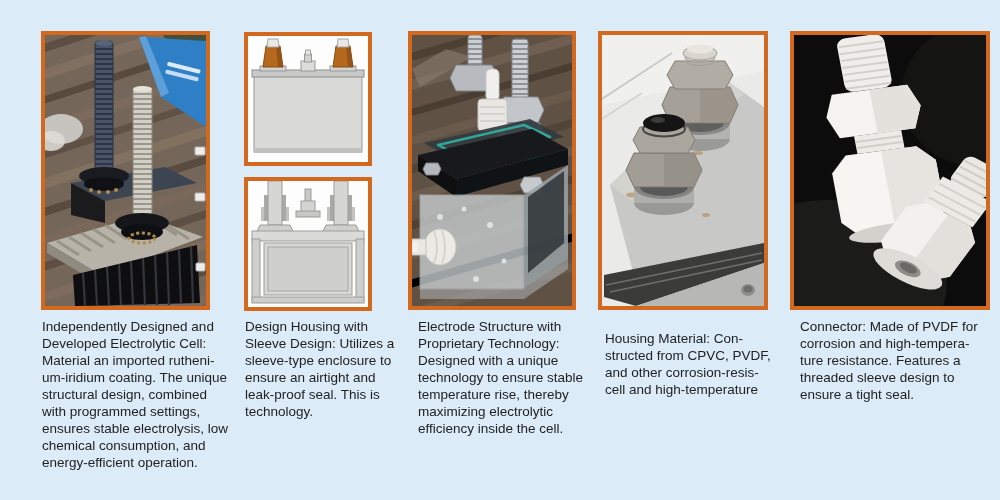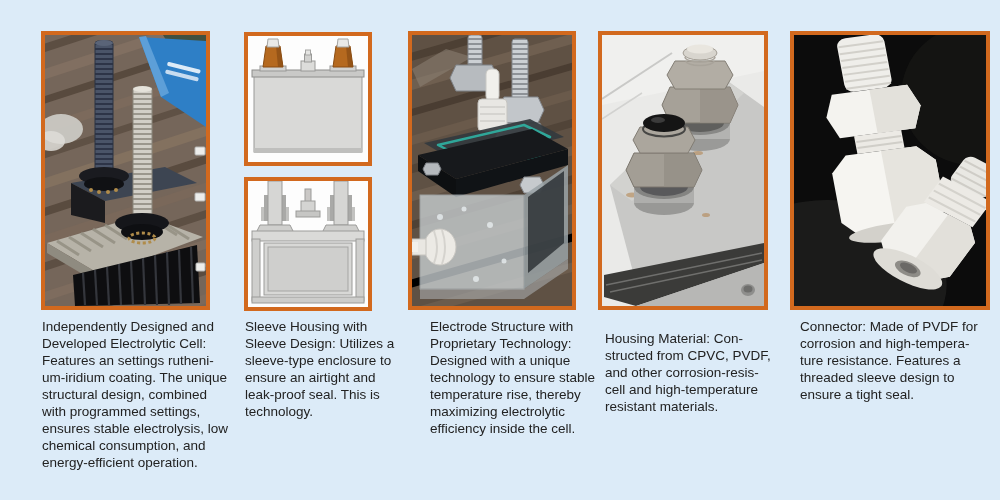--- a/index.html
+++ b/index.html
@@ -110,21 +110,21 @@
         <g fill="#ededeb" stroke="#b7b7b5">
           <rect x="150" y="112" width="10" height="8" rx="1"></rect>
             <rect x="150" y="158" width="10" height="8" rx="1"></rect>
             <rect x="151" y="228" width="9" height="8" rx="1"></rect>
         </g>
       </svg>
     </figure>
     <div class="caption" style="margin:8px 0 0 1px">
       <div class="ln">Independently Designed and</div>
       <div class="ln">Developed Electrolytic Cell:</div>
-      <div class="ln">Features an settings rutheni-</div>
+      <div class="ln">Material an imported rutheni-</div>
       <div class="ln">um-iridium coating. The unique</div>
       <div class="ln">structural design, combined</div>
       <div class="ln">with programmed settings,</div>
       <div class="ln">ensures stable electrolysis, low</div>
       <div class="ln">chemical consumption, and</div>
       <div class="ln">energy-efficient operation.</div>
     </div>
   </section>
 
   <section class="col" style="left:244px;top:32px;width:128px">
@@ -179,21 +179,21 @@
         </g>
         <rect x="4" y="50" width="112" height="10" fill="#dadad8" stroke="#9b9b99"></rect>
         <rect x="4" y="58" width="8" height="62" fill="#cfcfcd" stroke="#9b9b99"></rect>
         <rect x="108" y="58" width="8" height="62" fill="#cfcfcd" stroke="#9b9b99"></rect>
         <rect x="4" y="116" width="112" height="6" fill="#cdcdcb" stroke="#9b9b99"></rect>
         <rect x="16" y="62" width="88" height="52" fill="#d8d8d6" stroke="#9b9b99"></rect>
         <rect x="20" y="66" width="80" height="44" fill="#cfcfcd" stroke="#a5a5a3"></rect>
       </svg>
     </figure>
     <div class="caption" style="margin:7px 0 0 1px">
-      <div class="ln">Sleeve Housing with</div>
+      <div class="ln">Design Housing with</div>
       <div class="ln">Sleeve Design: Utilizes a</div>
       <div class="ln">sleeve-type enclosure to</div>
       <div class="ln">ensure an airtight and</div>
       <div class="ln">leak-proof seal. This is</div>
       <div class="ln">technology.</div>
     </div>
   </section>
 
   <section class="col" style="left:408px;width:168px">
     <figure class="frame" style="height:279px">
@@ -260,21 +260,21 @@
         </g>
         <g>
           <ellipse cx="28" cy="212" rx="16" ry="18" fill="#eceae5" stroke="#c9c7c2"></ellipse>
           <path d="M22,196 q6,16 0,32" stroke="#d5d3ce" fill="none" stroke-width="2"></path>
           <path d="M30,195 q6,17 0,34" stroke="#d5d3ce" fill="none" stroke-width="2"></path>
           <rect x="0" y="204" width="14" height="16" fill="#e9e7e2" stroke="#c6c4bf"></rect>
           <rect x="0" y="207" width="6" height="10" fill="#f2f0eb"></rect>
         </g>
       </svg>
     </figure>
-    <div class="caption" style="margin:8px 0 0 22px">
+    <div class="caption" style="margin:8px 0 0 10px">
       <div class="ln">Electrode Structure with</div>
       <div class="ln">Proprietary Technology:</div>
       <div class="ln">Designed with a unique</div>
       <div class="ln">technology to ensure stable</div>
       <div class="ln">temperature rise, thereby</div>
       <div class="ln">maximizing electrolytic</div>
       <div class="ln">efficiency inside the cell.</div>
     </div>
   </section>
 
@@ -334,21 +334,20 @@
           <ellipse cx="62" cy="88" rx="21" ry="9" fill="#151515"></ellipse>
           <ellipse cx="56" cy="85" rx="7" ry="3" fill="#3b3b3b"></ellipse>
         </g>
       </svg>
     </figure>
     <div class="caption" style="margin:20px 0 0 7px">
       <div class="ln">Housing Material: Con-</div>
       <div class="ln">structed from CPVC, PVDF,</div>
       <div class="ln">and other corrosion-resis-</div>
       <div class="ln">cell and high-temperature</div>
-      <div class="ln">resistant materials.</div>
     </div>
   </section>
 
   <section class="col" style="left:790px;width:200px">
     <figure class="frame" style="height:279px">
       <svg viewBox="0 0 161 271" preserveAspectRatio="none">
         <rect width="161" height="271" fill="#0c0c0c"></rect>
         <ellipse cx="28" cy="250" rx="100" ry="85" fill="#262624" opacity="0.6"></ellipse>
         <ellipse cx="150" cy="60" rx="60" ry="70" fill="#1a1a18" opacity="0.6"></ellipse>
         <g transform="rotate(-9 72 110)">

